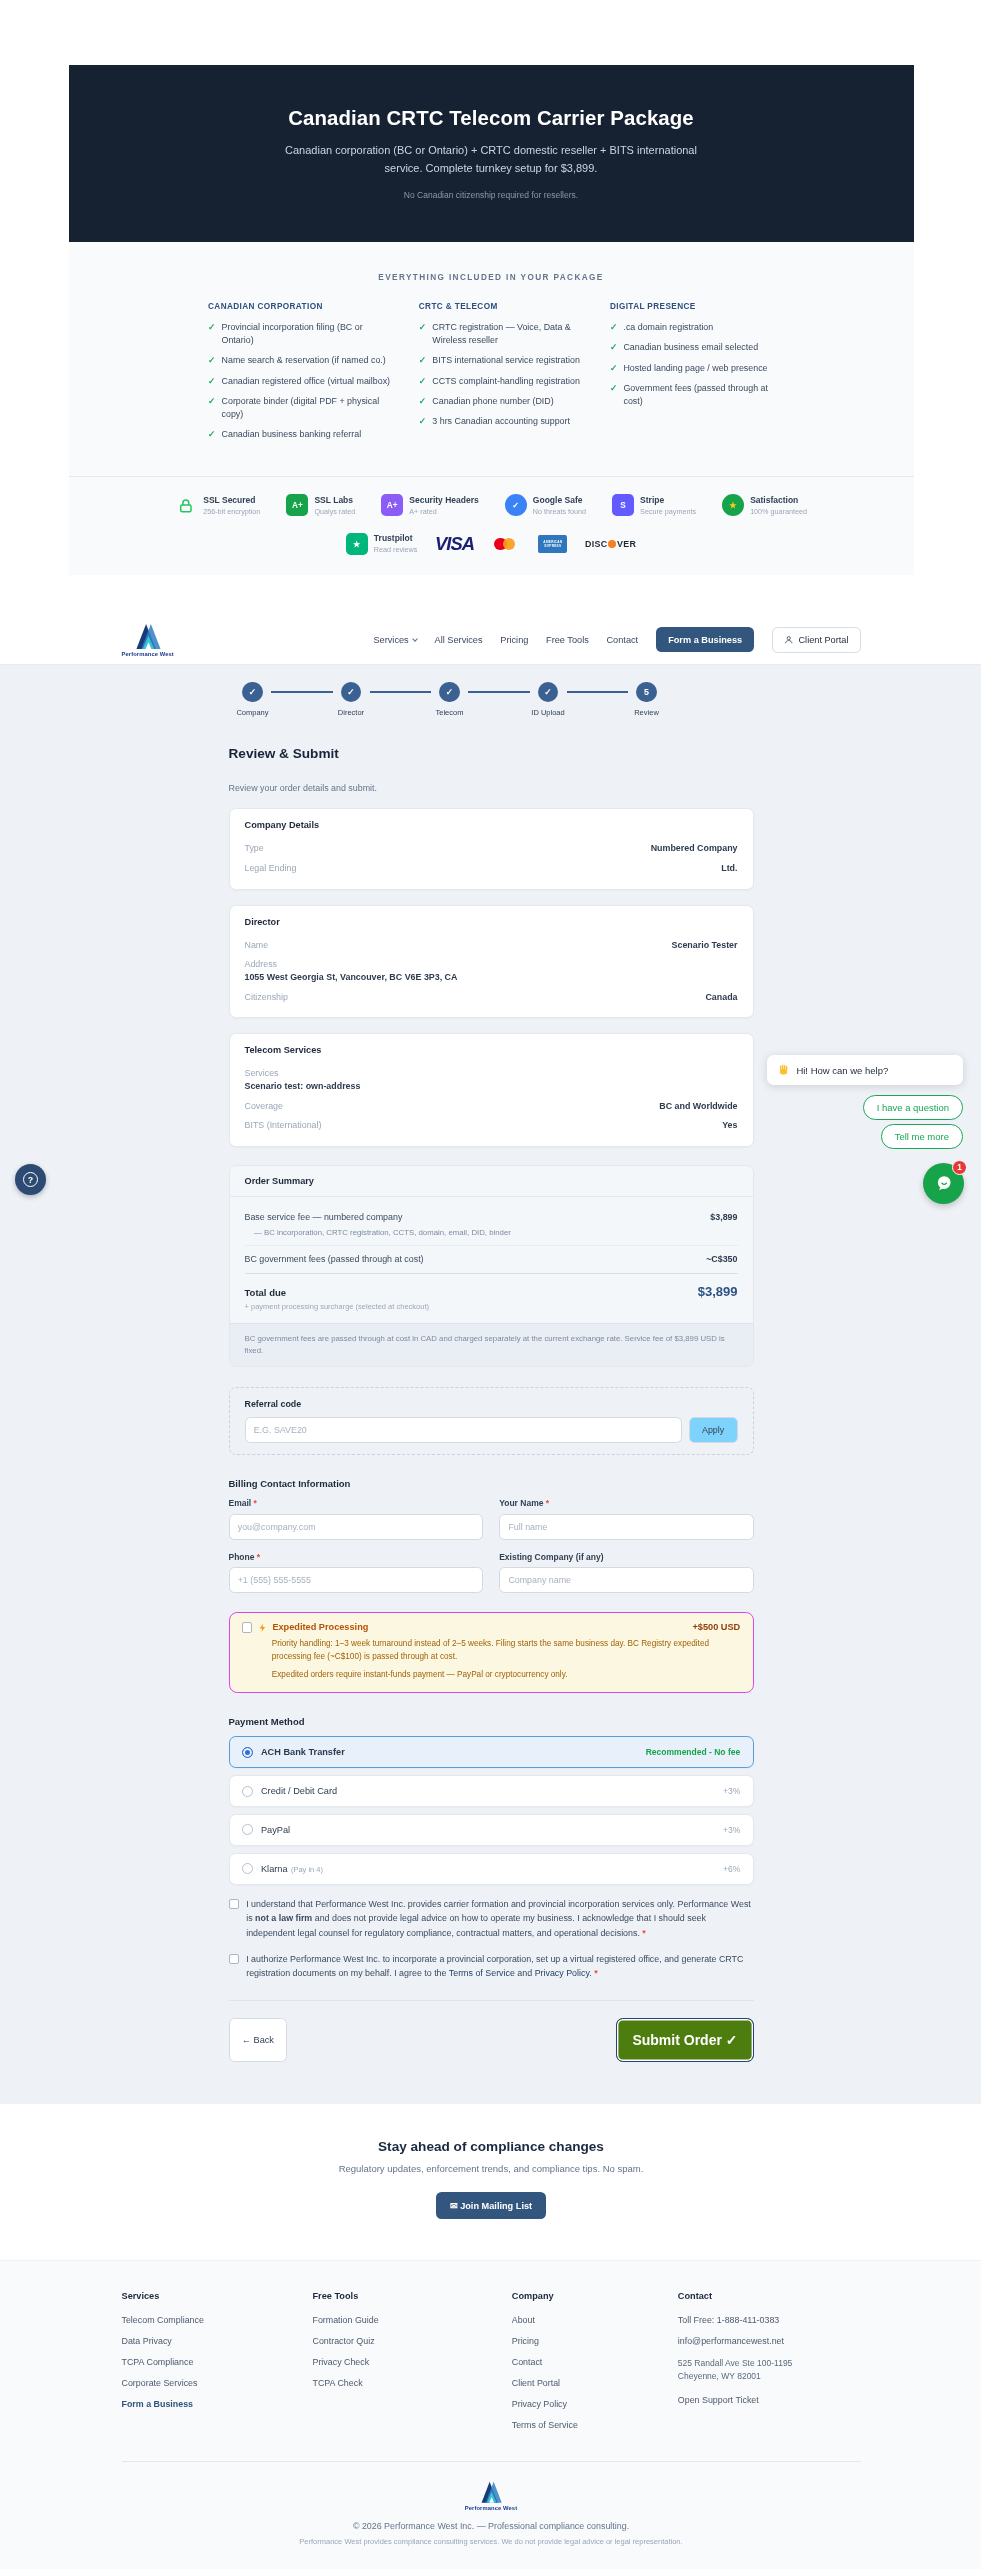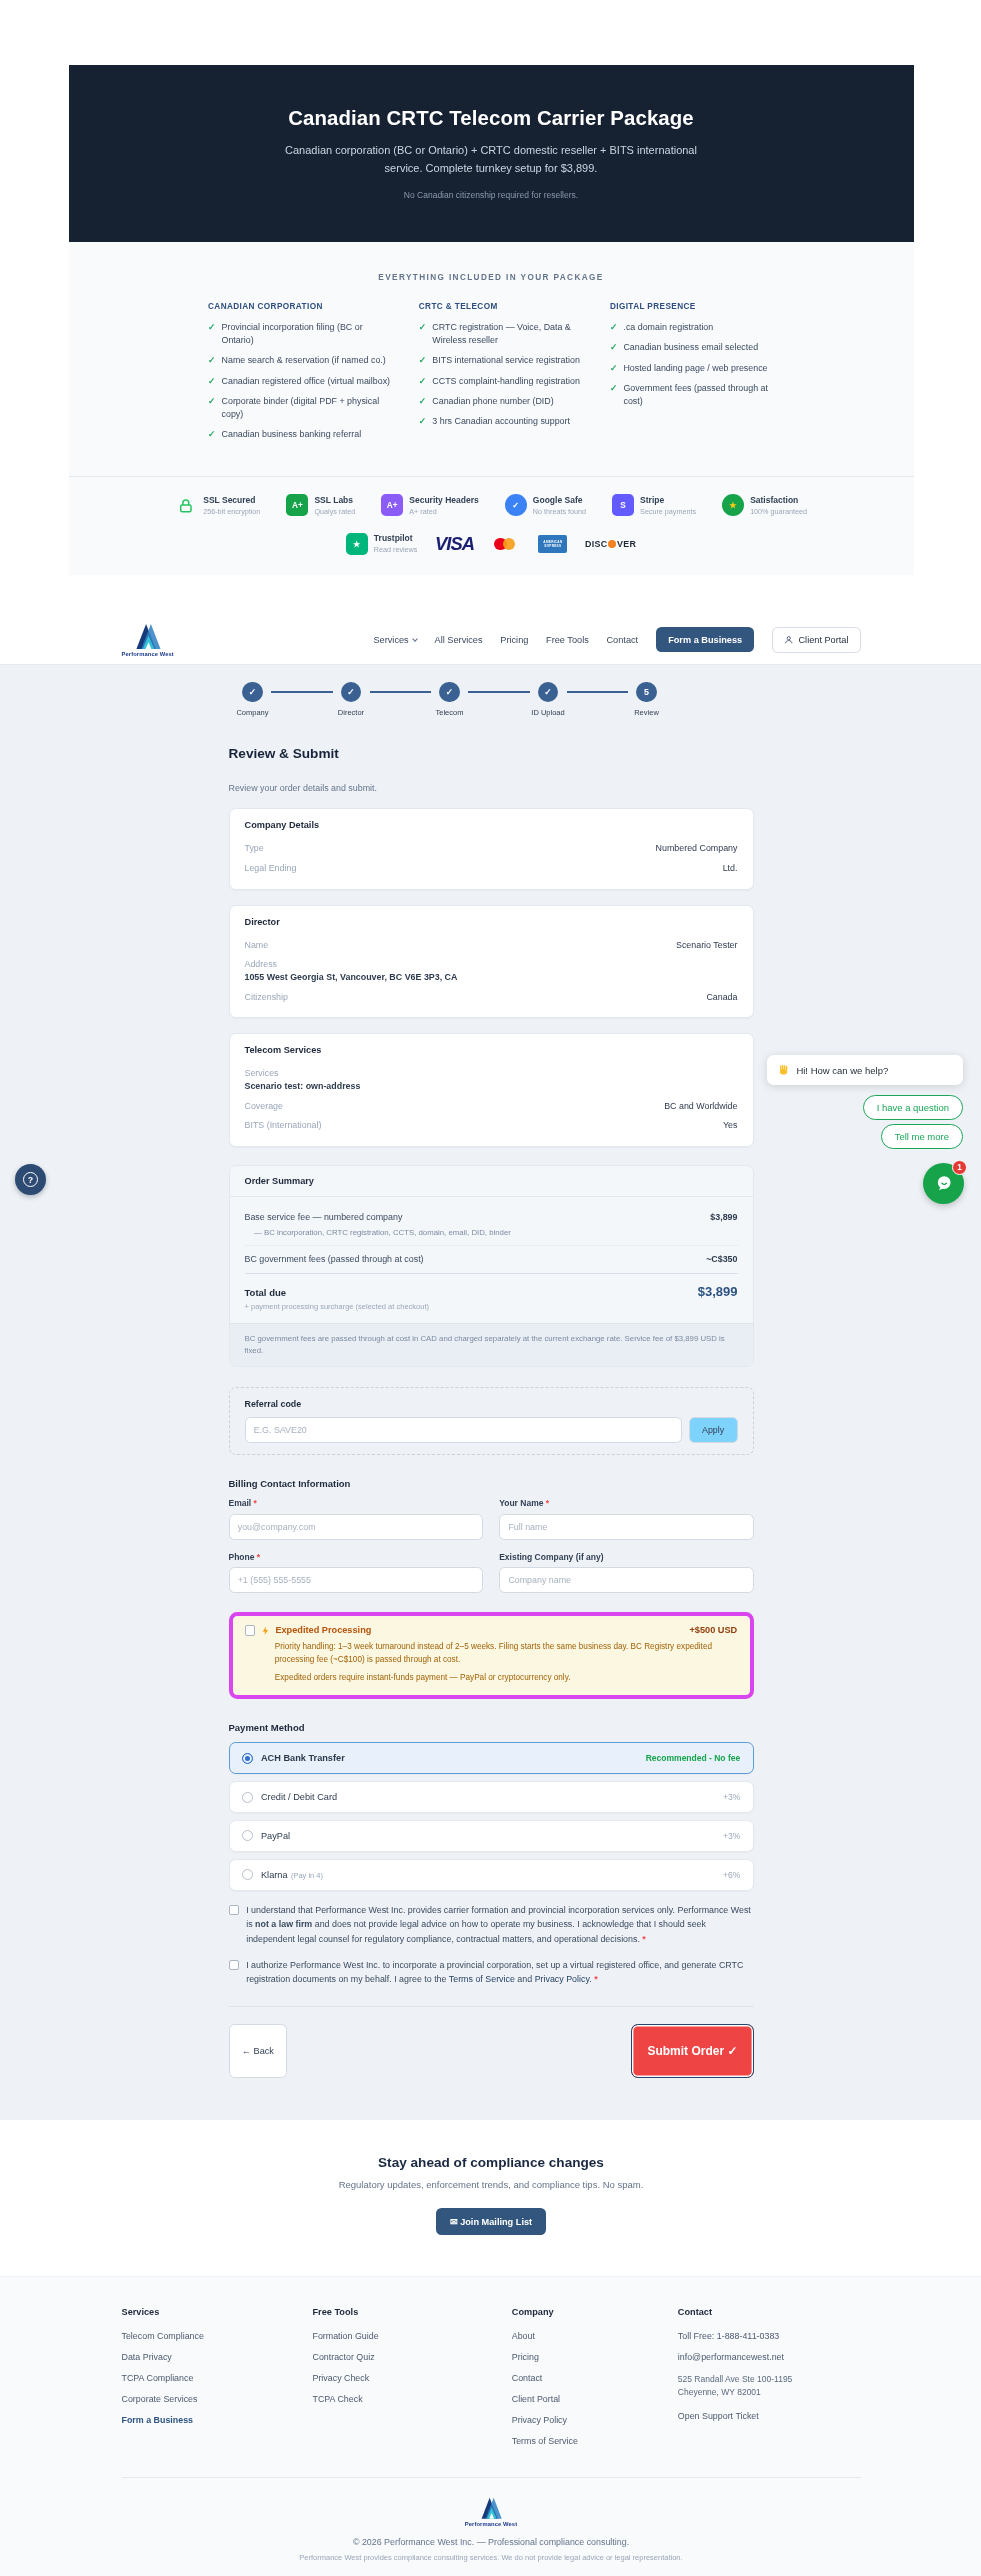--- a/index.html
+++ b/index.html
@@ -66,21 +66,21 @@
   .step-line { flex:1; height:1.7px; background:#3a6191; margin:9.5px -5.5px 0; }
 
   .page-title { margin-top:29px; font-size:13.6px; font-weight:700; color:#18243a; }
   .page-sub { margin-top:22px; font-size:8.9px; color:#64748b; }
 
   
   .card { background:#fff; border:0.7px solid #e3e8ef; border-radius:6.8px; padding:11px 15px; margin-top:15px; box-shadow:0 0.7px 1.4px rgba(20,35,60,.03); }
   .card-title { font-size:9.2px; font-weight:700; color:#1e293b; margin-bottom:8.2px; }
   .crow { display:flex; justify-content:space-between; align-items:baseline; padding:4.8px 0; font-size:8.9px; }
   .clabel { color:#9aa7b8; }
-  .cvalue { color:#2d3b4e; font-weight:400; text-align:center; }
+  .cvalue { color:#2d3b4e; font-weight:700; text-align:center; }
   .cfull { font-size:8.9px; color:#2d3b4e; font-weight:600; padding:1.4px 0 4.8px; }
 
   
   .order { background:#f4f7fa; border:0.7px solid #e3e8ef; border-radius:6.8px; margin-top:17.7px; overflow:hidden; }
   .order-head { padding:10.2px 15px; border-bottom:0.7px solid #e2e8f0; font-size:9.2px; font-weight:700; color:#1e293b; }
   .order-body { padding:6.8px 15px 2.7px; }
   .orow { display:flex; justify-content:space-between; padding:8.2px 0 5.5px; font-size:8.9px; color:#3b4a5f; }
   .orow .val { font-weight:700; color:#2d3b4e; }
   .onote { font-size:7.8px; color:#7c8aa0; padding:0 0 8.2px 9.5px; border-bottom:0.7px solid #e8edf3; }
   .ofees { border-bottom:0.7px solid #d8e0e9; padding-bottom:9.5px; }
@@ -98,21 +98,21 @@
   .input::placeholder { color:#a7b1bf; }
   .btn-apply { height:26px; padding:0 12.3px; border:0.7px solid #d4dae2; border-radius:5.5px; background:#7dd3fc; font-size:8.9px; color:#334155; cursor:pointer; flex:none; font-family:"Liberation Sans", sans-serif; }
 
   
   .section-h { font-size:9.5px; font-weight:700; color:#1e293b; margin:23px 0 9.5px; }
   .grid2 { display:grid; grid-template-columns:1fr 1fr; column-gap:16.4px; row-gap:12.3px; }
   .flabel { font-size:8.5px; font-weight:700; color:#334155; margin-bottom:5.5px; }
   .star { color:#ef4444; font-weight:700; }
 
   
-  .exped { background:#fcf7e1; border:4px solid #d946ef; border-radius:8.2px; padding:8.9px 12.3px 10.2px; margin-top:19px; }
+  .exped { background:#fcf7e1; border:1px solid #d946ef; border-radius:8.2px; padding:8.9px 12.3px 10.2px; margin-top:19px; }
   .exped-head { display:flex; align-items:center; gap:6.1px; }
   .exped-title { font-size:9.2px; font-weight:700; color:#b45309; flex:1; display:flex; align-items:center; gap:4.8px; }
   .exped-price { font-size:9.2px; font-weight:700; color:#92400e; }
   .exped-p { font-size:8.2px; color:#a16207; line-height:1.55; margin:5.5px 0 0 30px; }
   .checkbox { width:10.2px; height:10.2px; border:1px solid #aab6c2; border-radius:2px; background:#fff; flex:none; }
 
   
   .pay-opt { display:flex; align-items:center; gap:8.2px; height:32px; padding:0 12.3px; background:#fff; border:0.7px solid #e3e8ef; border-radius:6.8px; margin-bottom:6.8px; box-shadow:0 0.7px 1.4px rgba(20,35,60,.03); cursor:pointer; }
   .pay-opt.sel { background:#e8f1fb; border:1px solid #5b9bd8; }
   .radio { width:11px; height:11px; border-radius:50%; border:1px solid #b6c0cc; background:#fff; flex:none; }
@@ -124,21 +124,21 @@
   .pay-right.green { color:#16a34a; font-weight:600; }
 
   
   .agree { display:flex; gap:7.5px; font-size:8.9px; color:#3b4a5f; line-height:1.6; margin-top:12.3px; }
   .agree .checkbox { margin-top:2px; }
   .agree a { color:#1e3a5f; }
 
   .form-div { border-top:0.7px solid #dee4ec; margin-top:19px; }
   .actions { display:flex; justify-content:space-between; margin-top:17.7px; }
   .btn-back { background:#fff; border:0.7px solid #d4dae2; border-radius:5.5px; padding:7.5px 12.3px; font-size:9.2px; color:#334155; cursor:pointer; font-family:"Liberation Sans", sans-serif; }
-  .btn-submit { background:#ef4444; border:1.4px solid #24466e; box-shadow:inset 0 0 0 1.4px #fff; border-radius:6.8px; padding:19px 15px; font-size:12px; font-weight:700; color:#fff; cursor:pointer; font-family:"Liberation Sans", sans-serif; }
+  .btn-submit { background:#4d7c0f; border:1.4px solid #24466e; box-shadow:inset 0 0 0 1.4px #fff; border-radius:6.8px; padding:13px 15px; font-size:14px; font-weight:700; color:#fff; cursor:pointer; font-family:"Liberation Sans", sans-serif; }
 
   
   .newsletter { background:#fff; text-align:center; padding:35px 0 41px; }
   .newsletter h2 { font-size:13.6px; font-weight:700; color:#1b2940; }
   .newsletter p { margin-top:8.9px; font-size:9.5px; color:#64748b; }
   .btn-mail { margin-top:17.7px; background:#33567e; color:#fff; border:none; border-radius:5.5px; padding:8.2px 13.6px; font-size:9.2px; font-weight:600; cursor:pointer; font-family:"Liberation Sans", sans-serif; }
 
   
   .footer { background:#f8fafc; border-top:0.7px solid #eef1f5; }
   .foot-cols { padding:30px 53px 0; display:grid; grid-template-columns:1.15fr 1.2fr 1fr 1.1fr; }

